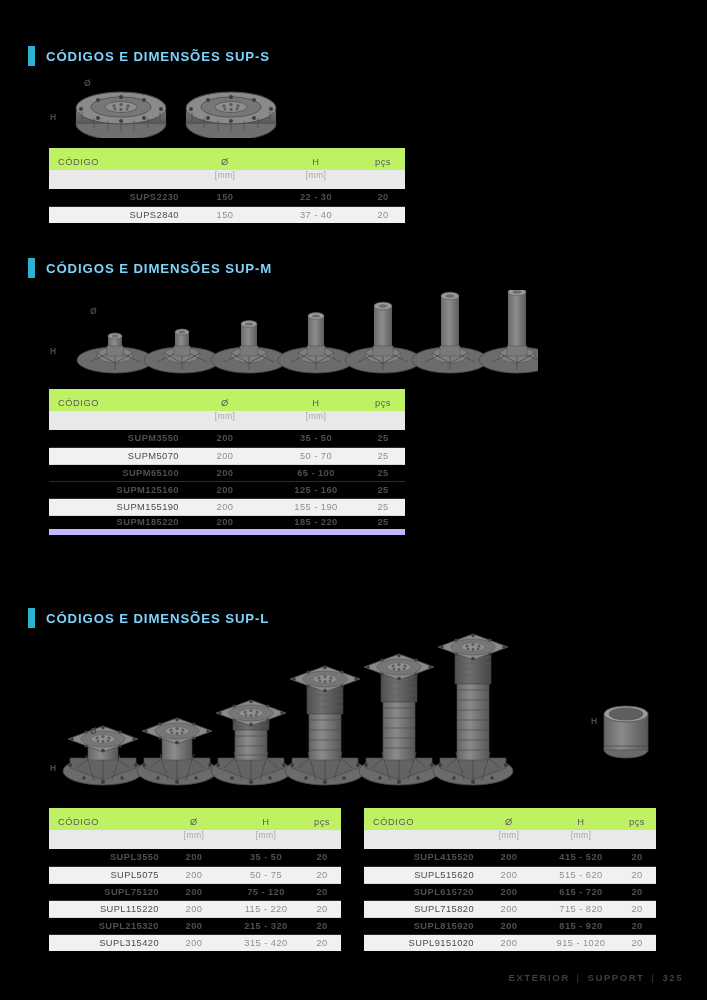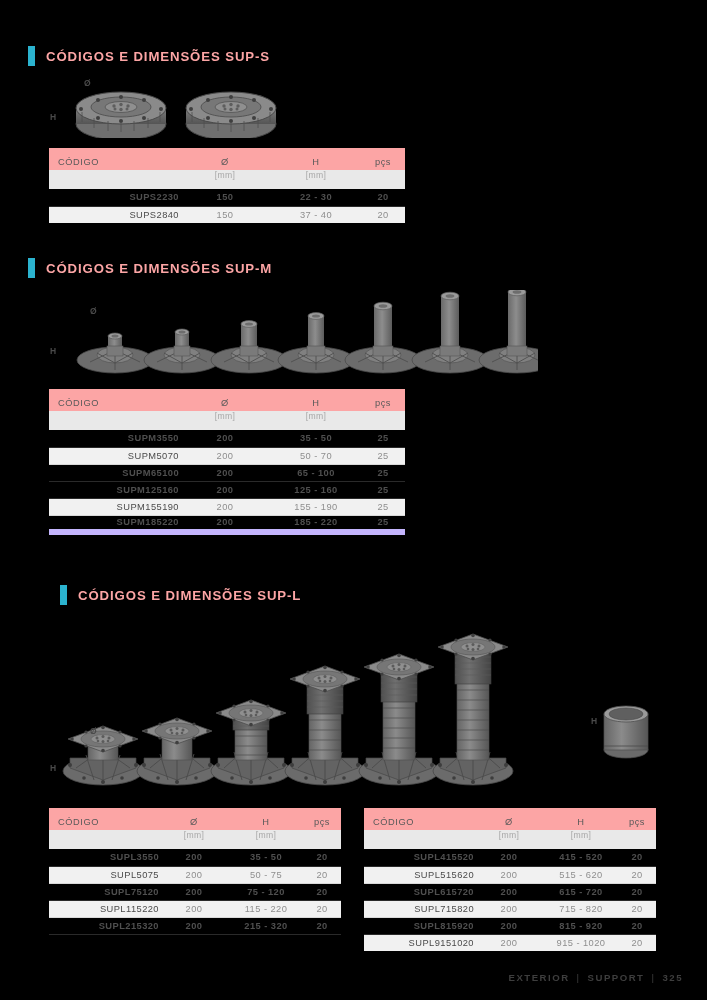--- a/index.html
+++ b/index.html
@@ -26,36 +26,36 @@
     align-items: center;
     gap: 11px;
   }
   .accent-bar {
     width: 7px;
     height: 20px;
     background: #2bb3cf;
     flex: 0 0 auto;
   }
   .section-title {
-    color: #fca5a5;
+    color: #7dd3fc;
     font-size: 13.2px;
     font-weight: bold;
     letter-spacing: 0.9px;
     white-space: nowrap;
   }
 
   
   .tbl {
     position: absolute;
     border-collapse: collapse;
     table-layout: fixed;
     font-size: 9.3px;
   }
   .tbl .hdr-top td {
-    background: #fca5a5;
+    background: #bef264;
     color: #595959;
     font-size: 9.3px;
     letter-spacing: 0.55px;
     padding: 9px 0 3px 0;
     border: none;
   }
   .tbl .hdr-sub td {
     background: #e9e9e9;
     color: #a8a8a8;
     font-size: 8.6px;
@@ -420,21 +420,21 @@
       </tr>
       <tr class="row-dark last-dark">
         <td class="c-code">SUPM185220</td>
         <td class="c-dia">200</td>
         <td class="c-h">185 - 220</td>
         <td class="c-pcs">25</td>
       </tr>
     </tbody>
   </table>
 
-  <div class="section-head" style="left:28px; top:585px;margin-left:32px;">
+  <div class="section-head" style="left:28px; top:608px;">
     <span class="accent-bar"></span>
     <span class="section-title">CÓDIGOS E DIMENSÕES SUP-L</span>
   </div>
 
   <div class="illus" style="left:48px; top:608px; width:620px; height:182px;">
     <span class="dim-label" style="left:42px; top:118px;">Ø</span>
     <span class="dim-label" style="left:2px; top:155px;">H</span>
     <span class="dim-label" style="left:543px; top:108px;">H</span>
     <svg width="620" height="182" viewBox="0 0 620 182">
       <defs>
@@ -756,20 +756,26 @@
         <td class="c-dia">200</td>
         <td class="c-h">115 - 220</td>
         <td class="c-pcs">20</td>
       </tr>
       <tr class="row-dark">
         <td class="c-code">SUPL215320</td>
         <td class="c-dia">200</td>
         <td class="c-h">215 - 320</td>
         <td class="c-pcs">20</td>
       </tr>
+      <tr class="row-light last-light">
+        <td class="c-code">SUPL315420</td>
+        <td class="c-dia">200</td>
+        <td class="c-h">315 - 420</td>
+        <td class="c-pcs">20</td>
+      </tr>
     </tbody>
   </table>
 
   <table class="tbl" style="left:364px; top:808px; width:292px;">
     <colgroup>
         <col style="width:110px">
         <col style="width:70px">
         <col style="width:74px">
         <col style="width:38px">
       </colgroup>

